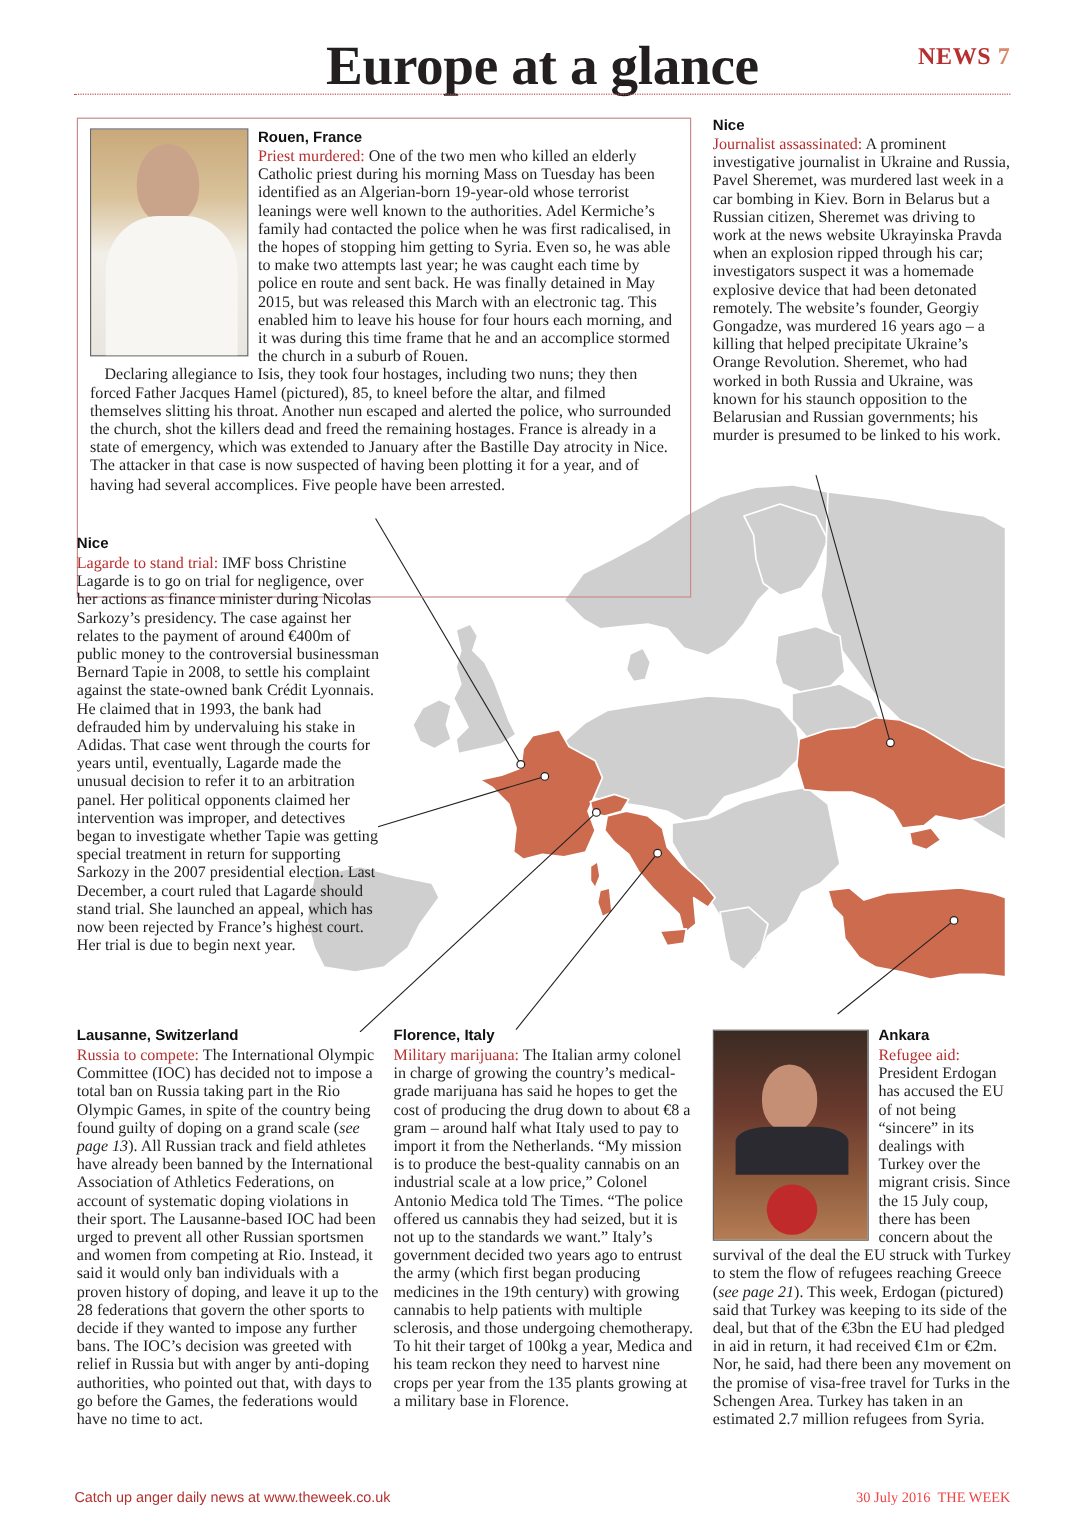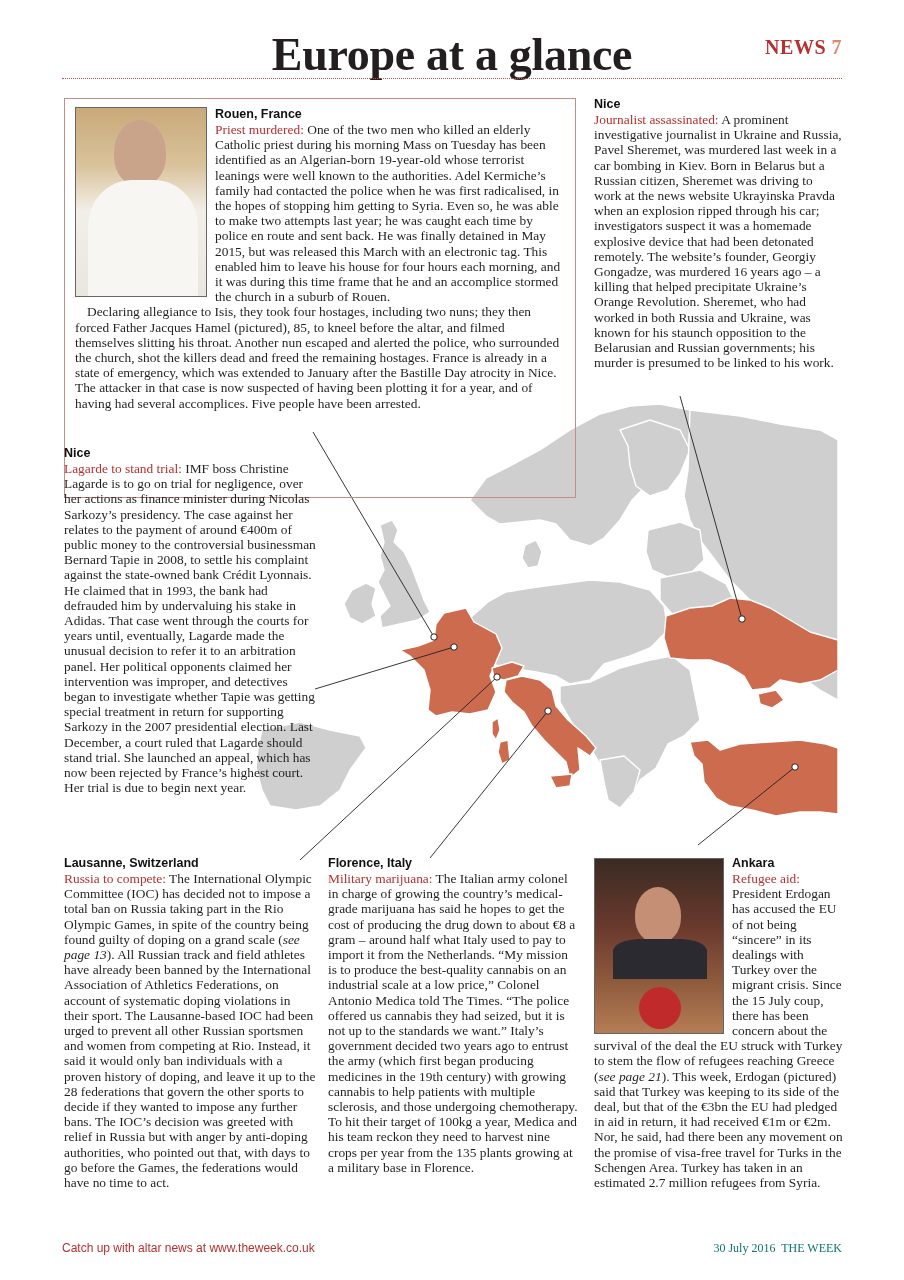--- a/index.html
+++ b/index.html
@@ -14,21 +14,21 @@
   .story { font-size: 13.4px; line-height: 15.2px; }
   .loc { font-family: "Liberation Sans", "DejaVu Sans", sans-serif; font-weight: bold;
          font-size: 12.5px; line-height: 15px; color: #111; display:block; }
   .kicker { color: #b5302f; }
   .story p { margin: 0; }
   .indent { text-indent: 12px; }
   .rouen-box { left: 64px; top: 98px; width: 512px; height: 400px; border: 1.3px solid #c98a8a; box-sizing: border-box; }
   .photo { float: left; border: 1px solid #666; box-sizing: border-box; margin-right: 8px; }
   .footer-left { left: 62px; top: 1241px; font-family: "Liberation Sans", "DejaVu Sans", sans-serif;
                  font-size: 12px; color: #b5302f; }
-  .footer-right { right: 62px; top: 1241px; font-size: 12px; color: #0f766e; }
+  .footer-right { right: 62px; top: 1241px; font-size: 12px; color: #ef4444; }
   svg.map { left: 230px; top: 390px; }
 </style>
 </head>
 <body>
 
 <div class="abs title">Europe at a glance</div>
 <div class="abs section">
   <span>NEWS</span>
   <span class="num">7</span>
 </div>
@@ -135,17 +135,17 @@
 <div class="abs story" style="left:594px;top:856px;width:250px;">
   <div class="photo" style="width:130px;height:176px;background:linear-gradient(180deg,#3a2b22 0%,#6b3a2e 40%,#8d5a3c 70%,#b57d55 100%);position:relative;margin-top:2px;">
     <div style="position:absolute;left:40px;top:28px;width:46px;height:56px;border-radius:50% 50% 45% 45%;background:#c48f74;"></div>
     <div style="position:absolute;left:18px;top:80px;width:94px;height:40px;border-radius:30% 30% 0 0;background:#2a2a30;"></div>
     <div style="position:absolute;left:44px;top:128px;width:42px;height:42px;border-radius:50%;background:#c02a2a;"></div>
   </div>
   <span class="loc">Ankara</span>
   <p><span class="kicker">Refugee aid:</span><span> President Erdogan has accused the EU of not being “sincere” in its dealings with Turkey over the migrant crisis. Since the 15 July coup, there has been concern about the survival of the deal the EU struck with Turkey to stem the flow of refugees reaching Greece (</span><em>see page 21</em><span>). This week, Erdogan (pictured) said that Turkey was keeping to its side of the deal, but that of the €3bn the EU had pledged in aid in return, it had received €1m or €2m. Nor, he said, had there been any movement on the promise of visa-free travel for Turks in the Schengen Area. Turkey has taken in an estimated 2.7 million refugees from Syria.</span></p>
 </div>
 
-<div class="abs footer-left">Catch up with altar news at www.theweek.co.uk</div>
+<div class="abs footer-left">Catch up anger daily news at www.theweek.co.uk</div>
 <div class="abs footer-right">
   <span>30 July 2016</span>&nbsp;
   <span>THE WEEK</span>
 </div>
 
 </body></html>

